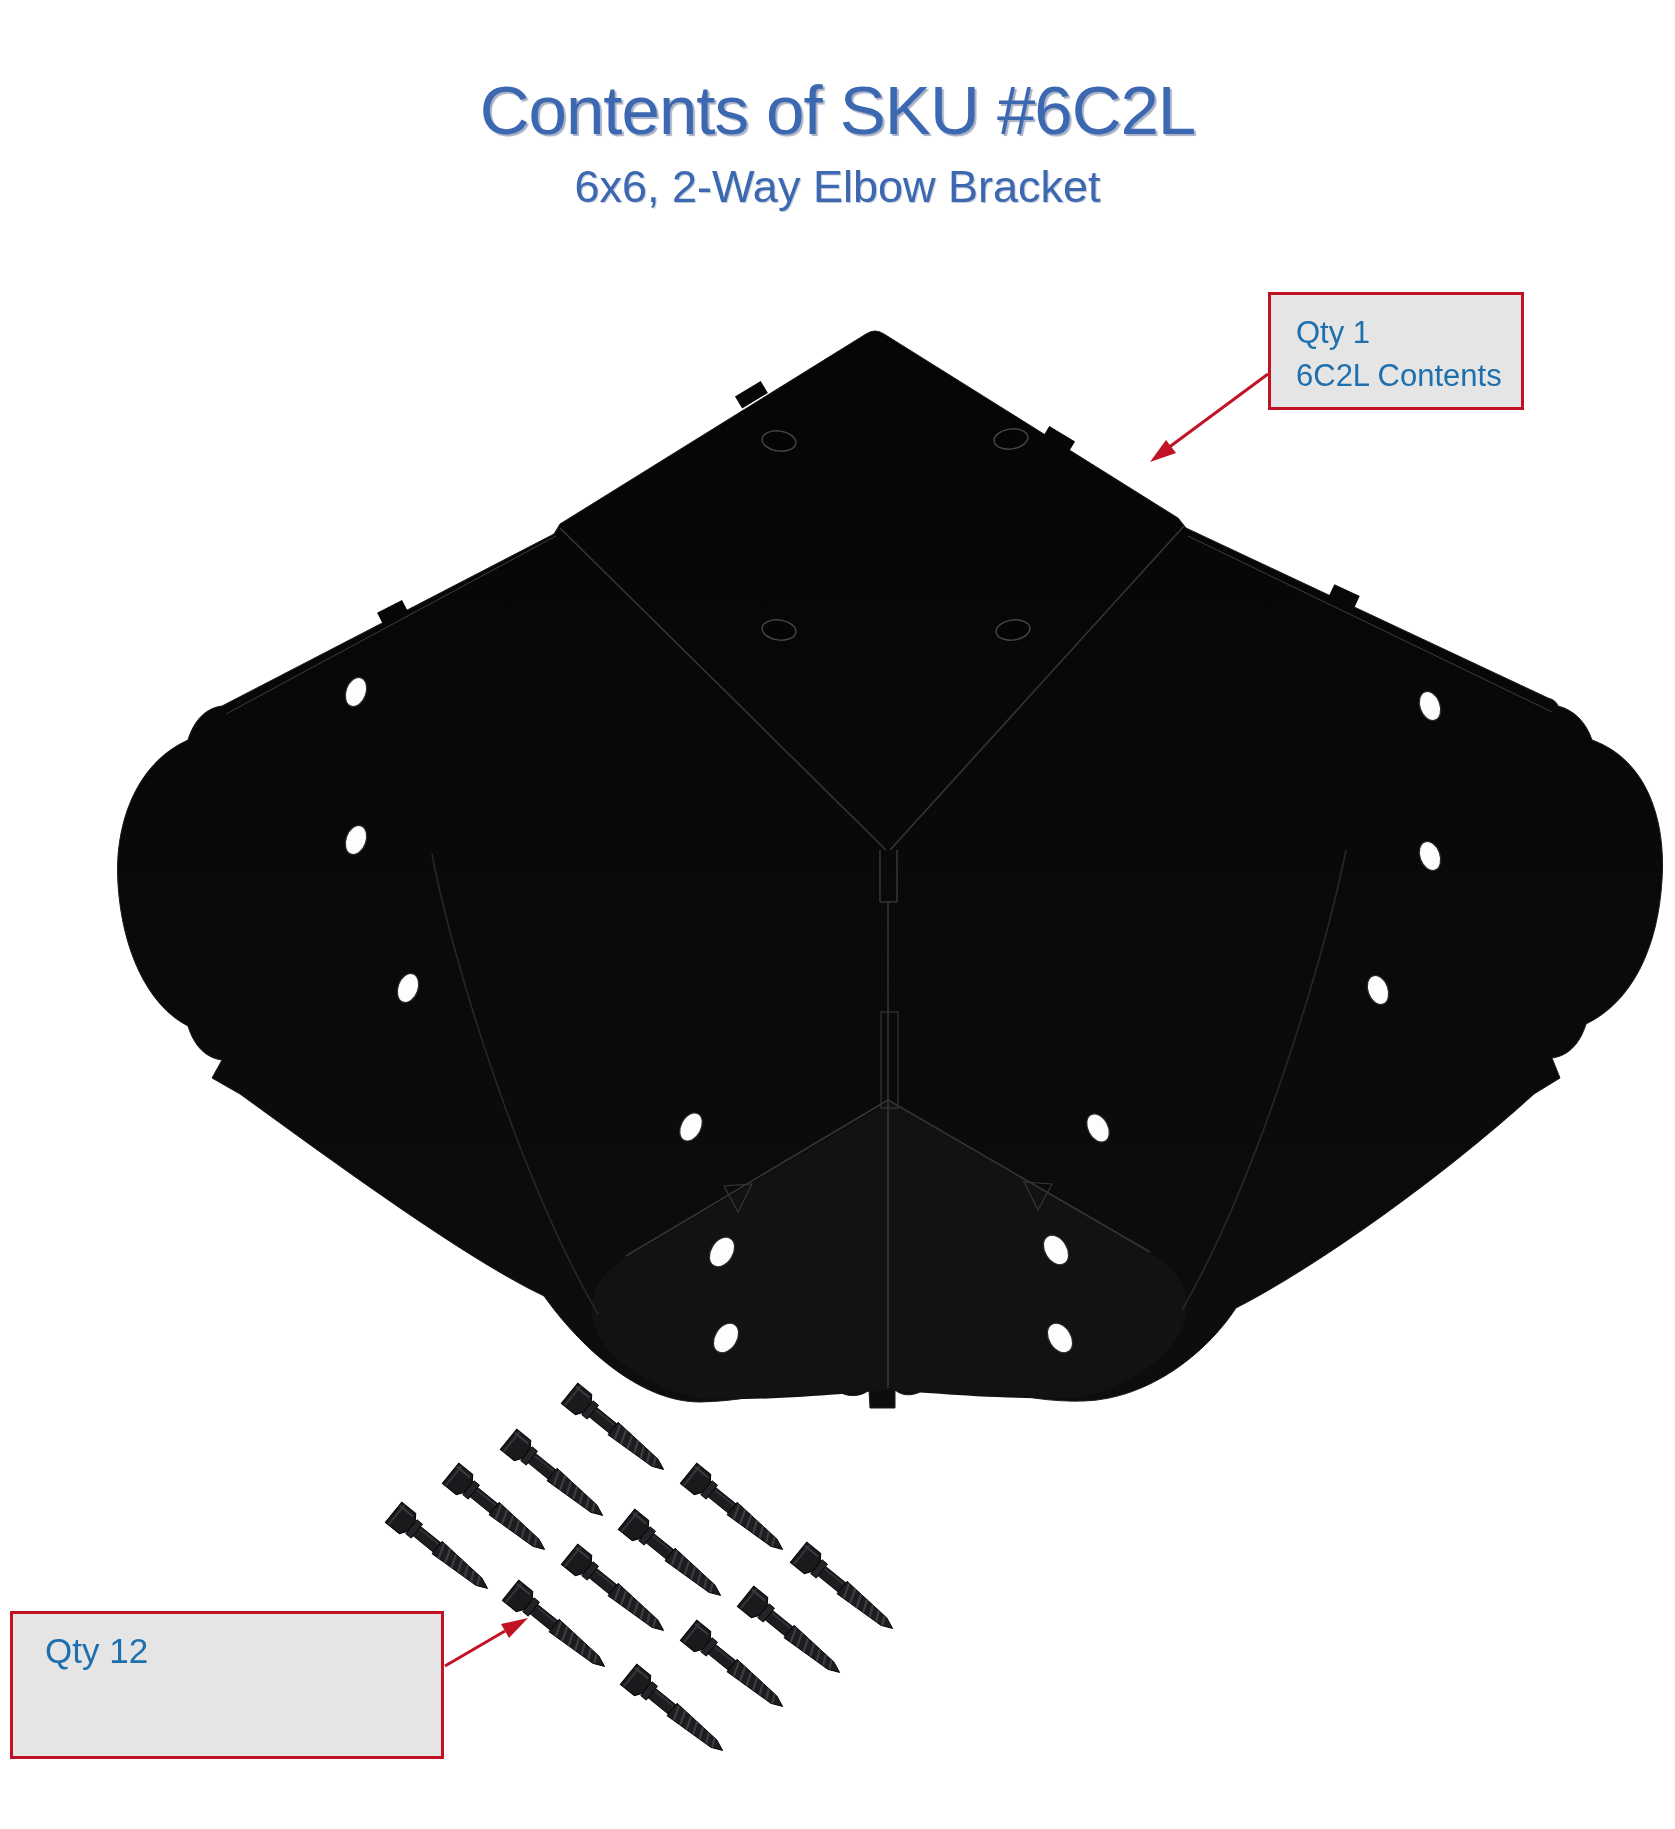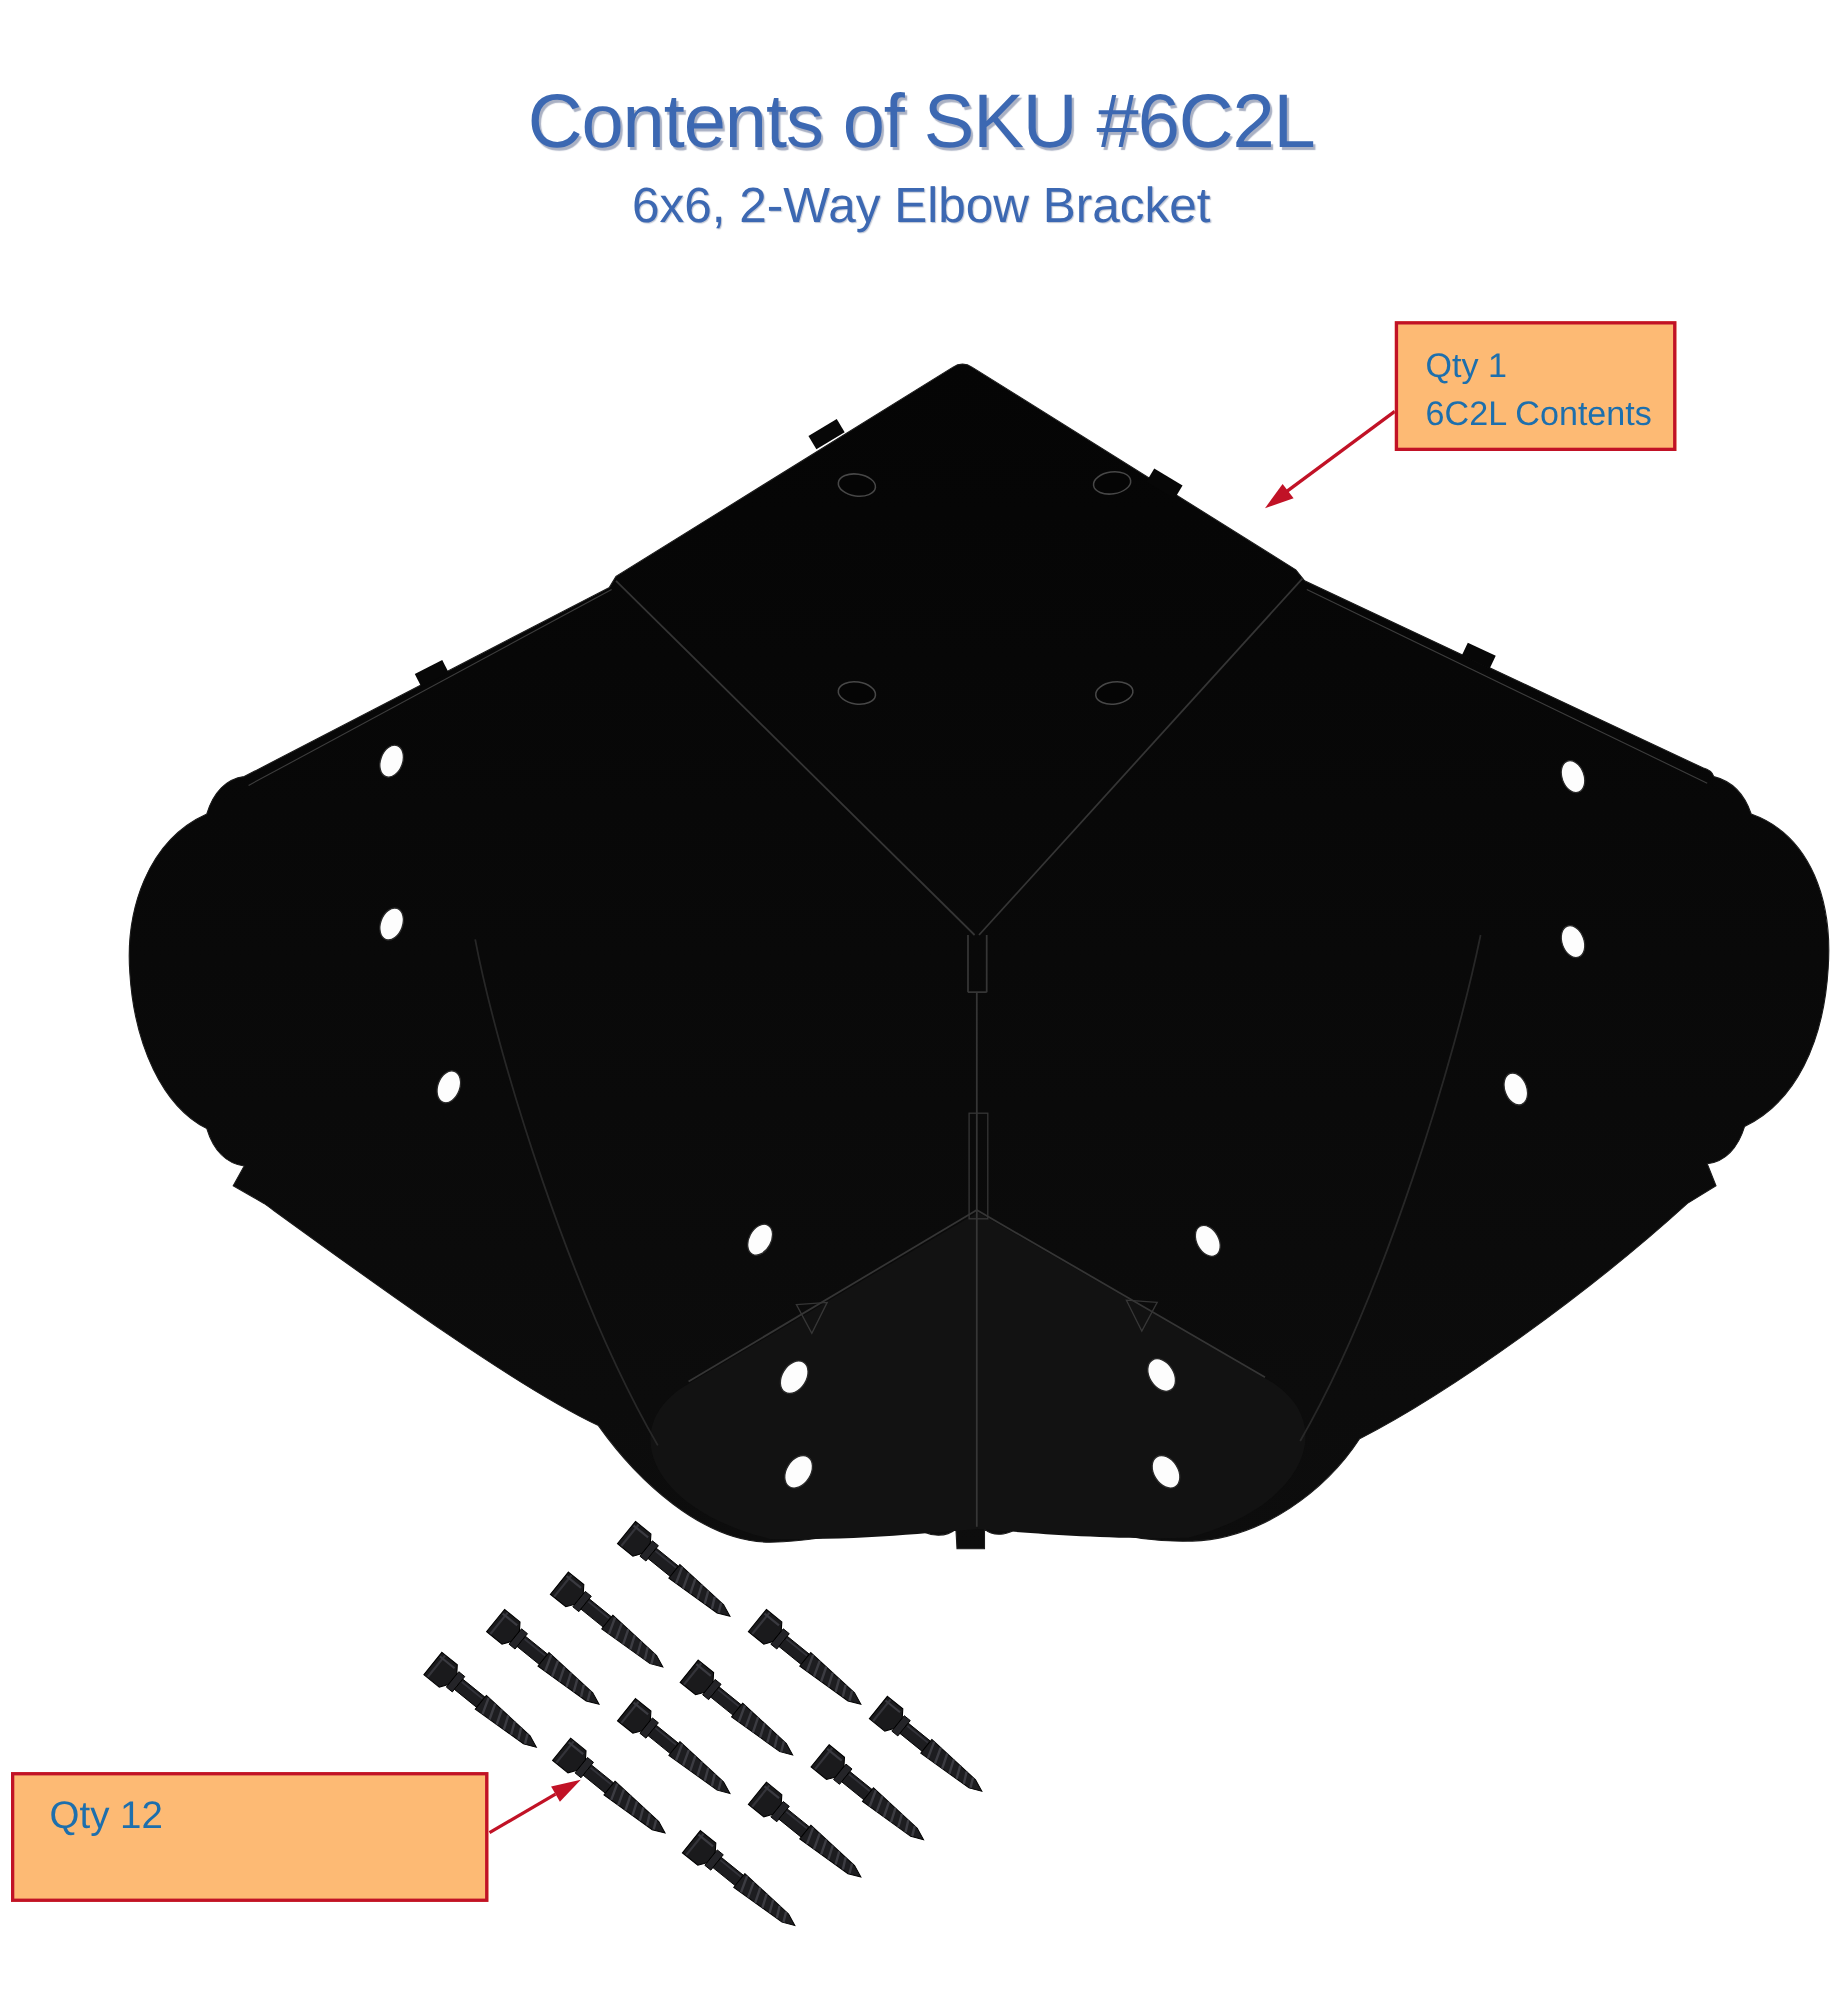--- a/index.html
+++ b/index.html
@@ -21,30 +21,30 @@
     color:var(--title-blue);letter-spacing:-1px;
     text-shadow:2px 2px 1px rgba(40,58,105,0.40);
   }
   .title-wrap h2{
     margin:14px 0 0 0;font-size:45px;line-height:1.05;font-weight:400;
     color:var(--title-blue);letter-spacing:0;
     text-shadow:1px 1px 1px rgba(40,58,105,0.30);
   }
   .figure-svg{position:absolute;left:0;top:0;width:1675px;height:1829px;}
   .callout{
-    position:absolute;border:3px solid var(--callout-red);background:#fdba74;
+    position:absolute;border:3px solid var(--callout-red);background:#e5e5e5;
     color:var(--callout-blue);
   }
   .callout .line{white-space:nowrap;}
   .callout-bracket{
     left:1268px;top:292px;width:256px;height:118px;
     padding:16px 0 0 25px;font-size:31px;line-height:43px;
   }
   .callout-screws{
-    left:10px;top:1611px;width:434px;height:118px;
+    left:10px;top:1611px;width:434px;height:148px;
     padding:12px 0 0 32px;font-size:35px;line-height:50px;
   }
 </style>
 </head>
 <body>
 
 <div class="canvas">
 
   <div class="title-wrap">
     <h1>Contents of SKU #6C2L</h1>

